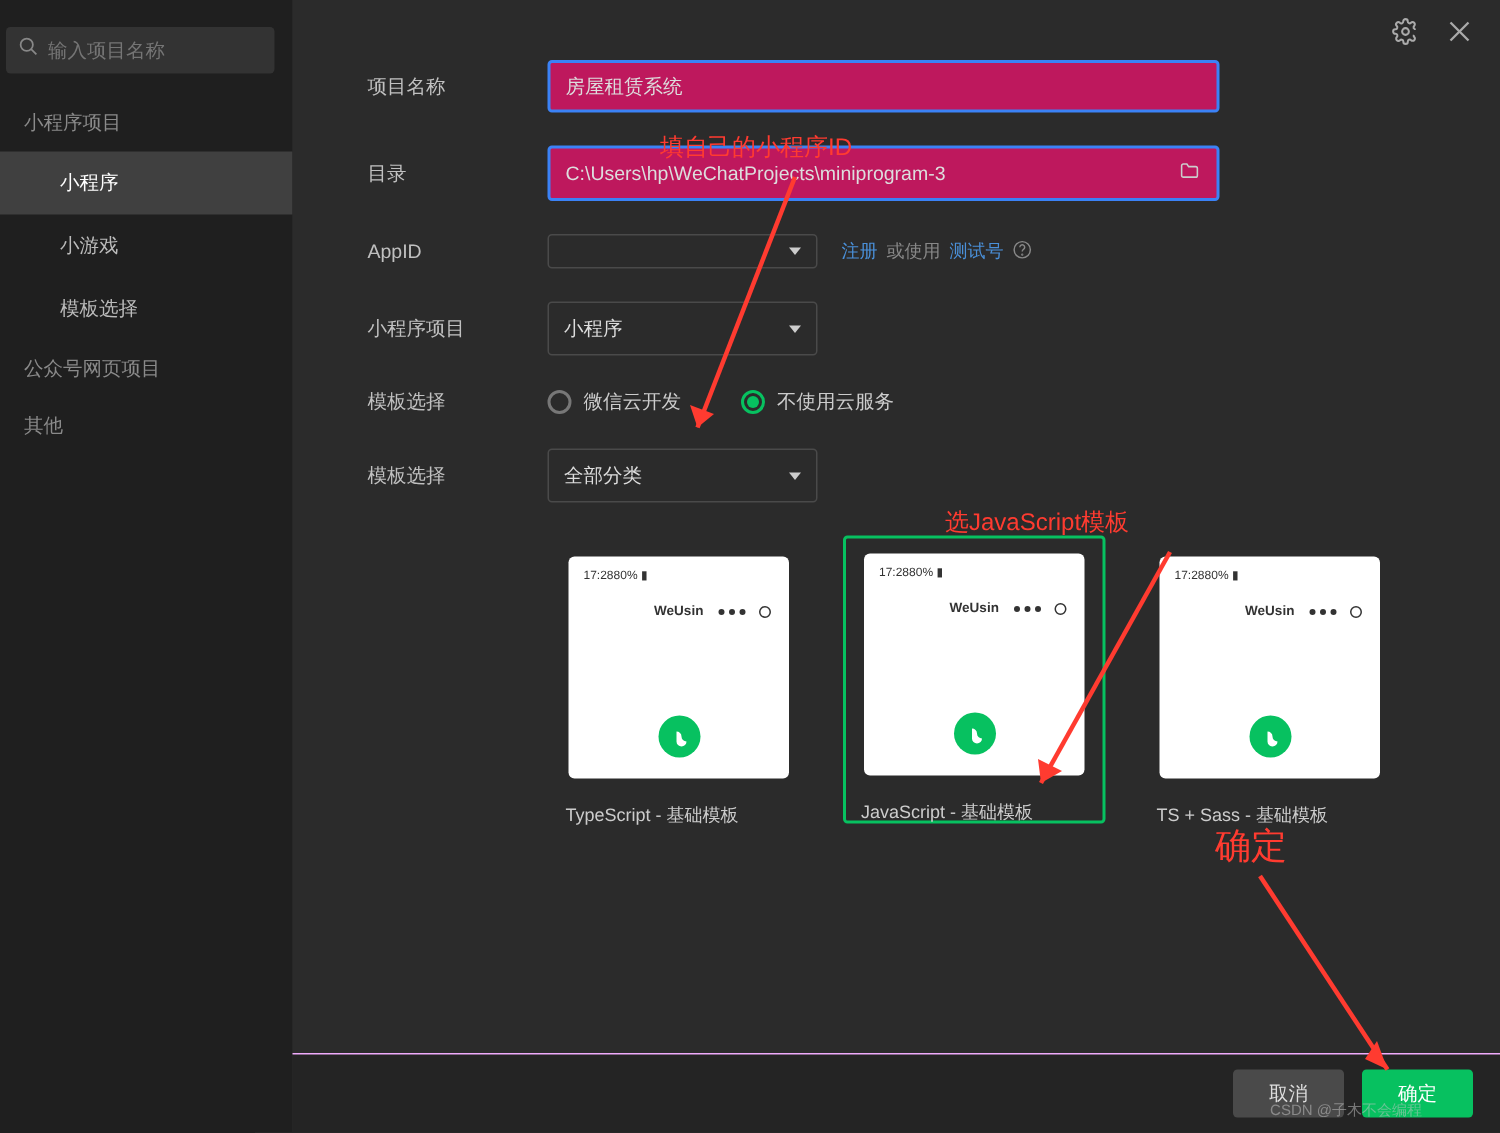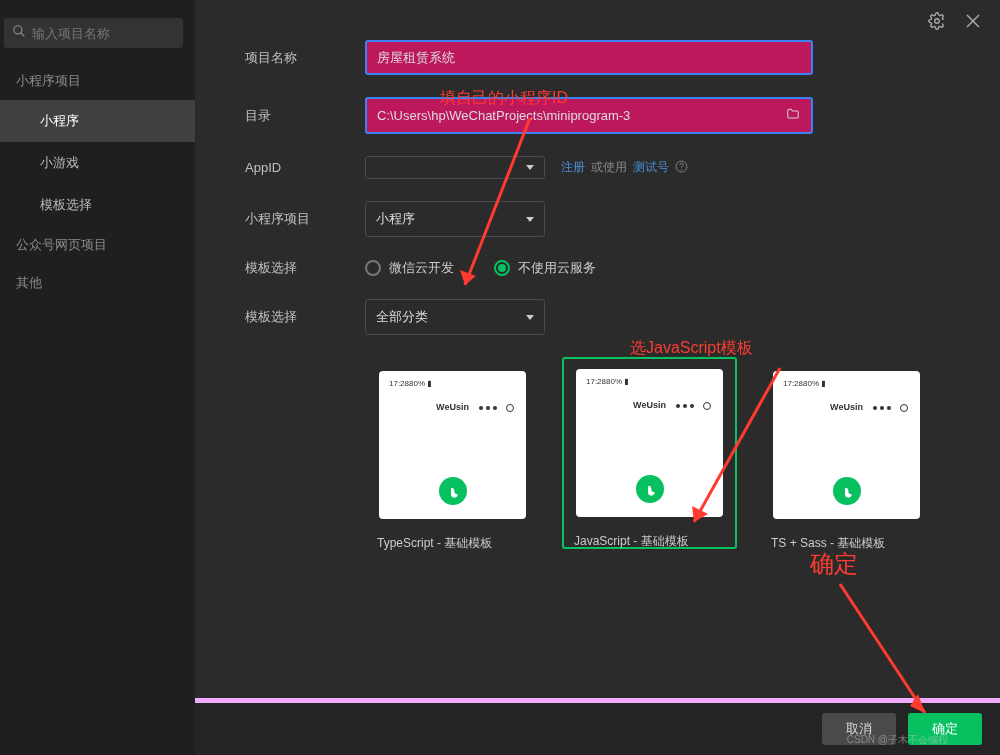--- a/index.html
+++ b/index.html
@@ -42,21 +42,21 @@
 .thumb { background: #fff; border-radius: 4px; height: 148px; position: relative; padding: 6px 6px; overflow: hidden; }
 .thumb-status { display: flex; justify-content: flex-start; font-size: 8px; color: #333; padding: 2px 4px; }
 .thumb-title { text-align: center; font-size: 9px; color: #333; font-weight: 600; margin-top: 12px; position: relative; }
 .thumb-dots { position: absolute; right: 6px; top: 0; color: #333; display: flex; gap: 3px; align-items: center; font-size: 10px; }
 .thumb-dots .dot { width: 4px; height: 4px; border-radius: 50%; background: #333; }
 .thumb-dots .ring { width: 8px; height: 8px; border: 1px solid #333; border-radius: 50%; }
 .thumb-logo { position: absolute; bottom: 14px; left: 50%; transform: translateX(-50%); width: 28px; height: 28px; background: #07c160; border-radius: 50%; display: flex; align-items: center; justify-content: center; color: #fff; font-size: 14px; font-weight: bold; }
 .thumb-logo svg { width: 16px; height: 16px; }
 .template-label { color: #ccc; font-size: 12px; text-align: left; margin-top: -16px; padding-left: 12px; }
 
-.footer { position: absolute; bottom: 0; left: 195px; right: 0; background: #242424; border-top: 5px solid #f0abfc; padding: 10px 18px; display: flex; justify-content: flex-end; gap: 12px; }
+.footer { position: absolute; bottom: 0; left: 195px; right: 0; background: #242424; border-top: 1px solid #f0abfc; padding: 10px 18px; display: flex; justify-content: flex-end; gap: 12px; }
 .btn { padding: 7px 24px; border-radius: 3px; font-size: 13px; cursor: pointer; border: none; }
 .btn-cancel { background: #4a4a4a; color: #ddd; }
 .btn-confirm { background: #07c160; color: #fff; }
 
 .annotation { position: absolute; color: #ff3b30; font-size: 16px; font-weight: 400; pointer-events: none; z-index: 50; }
 .ann-arrow { position: absolute; z-index: 49; pointer-events: none; }
 .watermark { position: absolute; bottom: 8px; right: 52px; color: rgba(200,200,200,0.5); font-size: 10px; z-index: 60; }
 svg.arrow path { stroke: #ff3b30; stroke-width: 3; fill: none; }
 svg.arrow .head { fill: #ff3b30; }
 .caret { width: 0; height: 0; border-left: 4px solid transparent; border-right: 4px solid transparent; border-top: 5px solid #ccc; }

